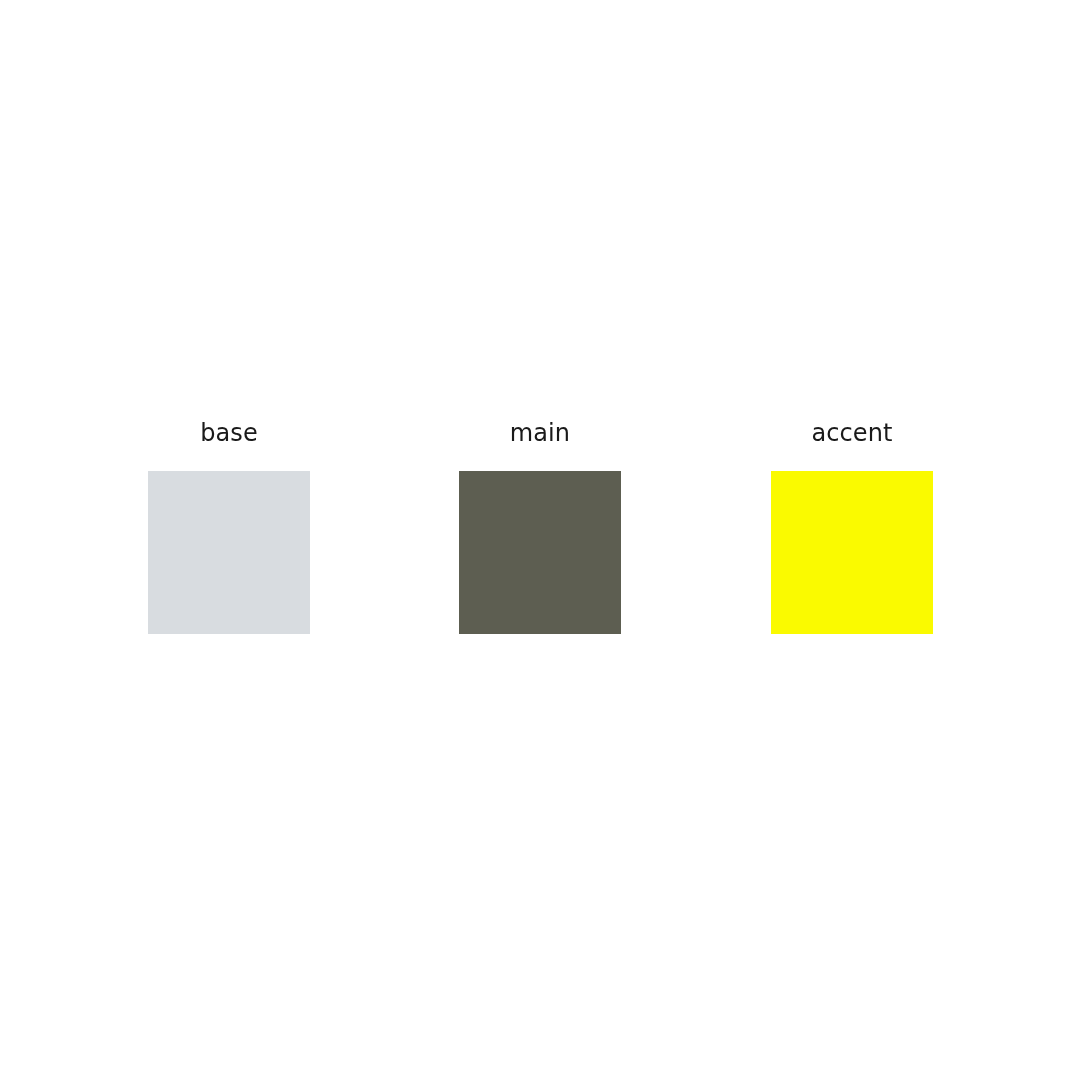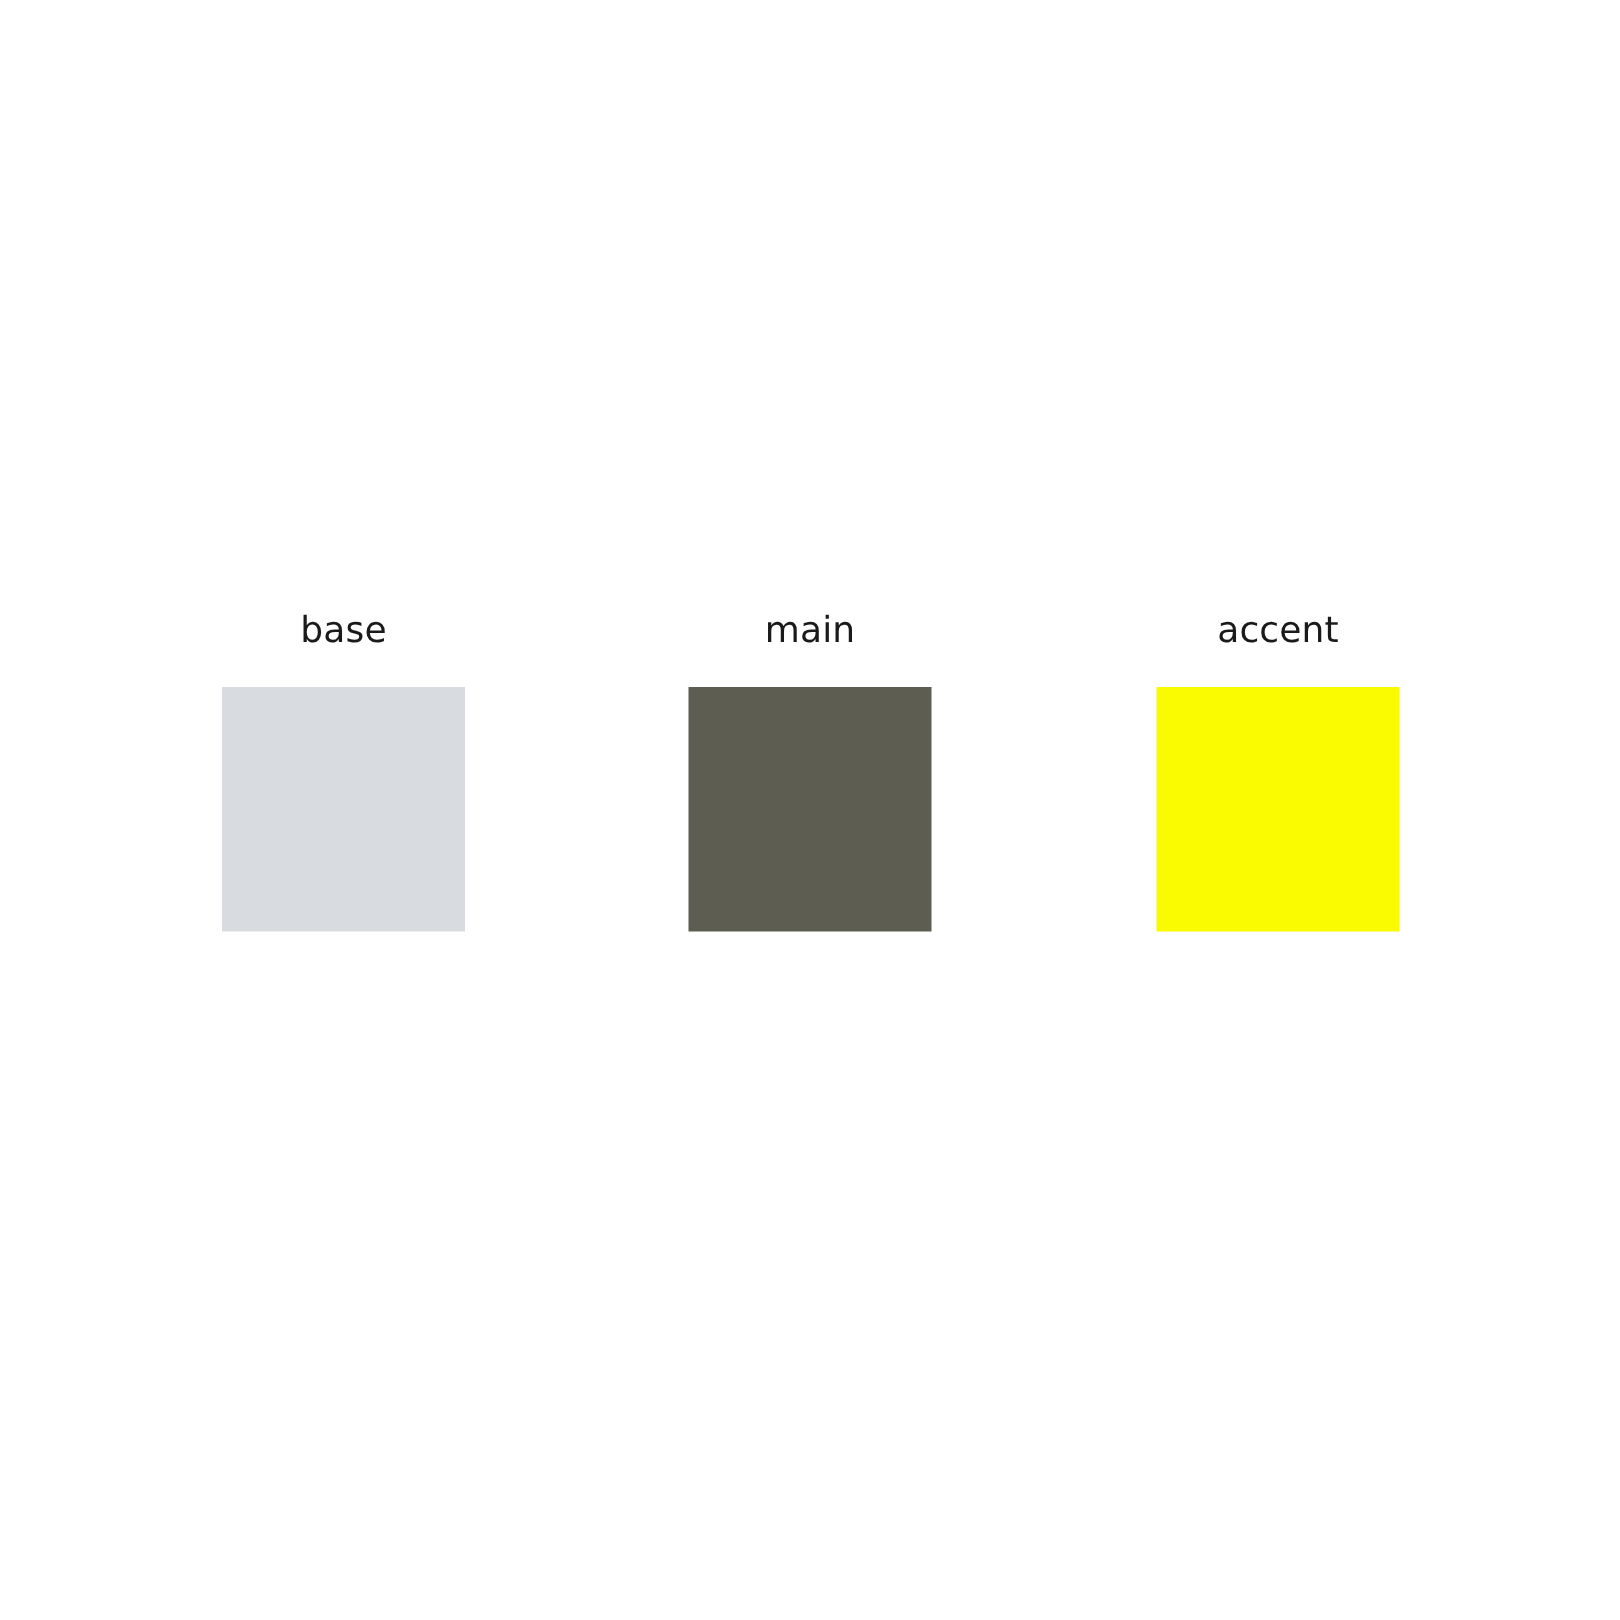--- a/index.html
+++ b/index.html
@@ -32,20 +32,21 @@
     display: block;
     width: 100%;
     text-align: center;
     font-family: "DejaVu Sans", sans-serif;
     font-size: 24px;
     line-height: 30px;
     font-weight: 400;
     color: #1a1a1a;
     letter-spacing: 0.1px;
     white-space: nowrap;
+    margin-top: 13px;
   }
   .swatch-chip {
     display: block;
     width: 162px;
     height: 163px;
     margin-top: 23px;
     border: 0;
   }
   #swatch-group-0 { left: 148px; }
   #swatch-group-1 { left: 459px; }

